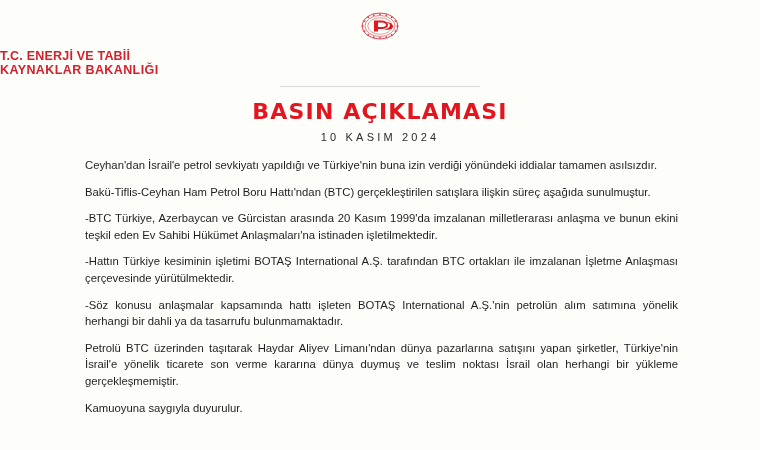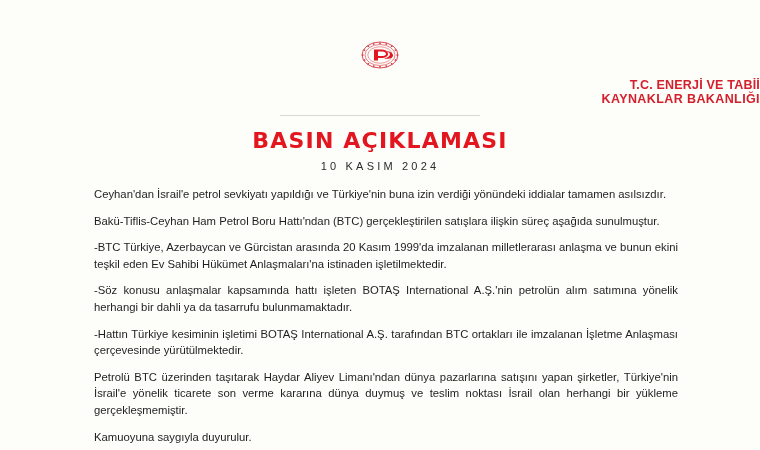--- a/index.html
+++ b/index.html
@@ -18,22 +18,21 @@
     position: relative;
     width: 760px;
     height: 450px;
     background: #fdfdfa;
     box-sizing: border-box;
   }
 
   
   .header {
     padding-top: 6px;
-    text-align: right;
-    margin-top: 29px;
+    text-align: left;
   }
   .emblem {
     display: block;
     margin: 0 auto;
     width: 54px;
     height: 40px;
   }
   .ministry-name {
     margin-top: 3px;
     color: #d4202c;
@@ -72,21 +71,21 @@
     color: #2b2b2b;
     font-size: 11px;
     font-weight: normal;
     letter-spacing: 3.2px;
     text-align: center;
   }
 
   
   .body-copy {
     position: absolute;
-    left: 94px;
+    left: 85px;
     right: 82px;
     top: 157px;
   }
   .para {
     text-align: justify;
     text-justify: inter-word;
     color: #1e1e20;
     font-size: 11.3px;
     line-height: 16.6px;
     margin: 0 0 10px 0;
@@ -140,19 +139,19 @@
 
   <div class="title-block">
     <div class="doc-title">BASIN AÇIKLAMASI</div>
     <div class="doc-date">10 KASIM 2024</div>
   </div>
 
   <div class="body-copy">
     <p class="para">Ceyhan'dan İsrail'e petrol sevkiyatı yapıldığı ve Türkiye'nin buna izin verdiği yönündeki iddialar tamamen asılsızdır.</p>
     <p class="para">Bakü-Tiflis-Ceyhan Ham Petrol Boru Hattı'ndan (BTC) gerçekleştirilen satışlara ilişkin süreç aşağıda sunulmuştur.</p>
     <p class="para">-BTC Türkiye, Azerbaycan ve Gürcistan arasında 20 Kasım 1999'da imzalanan milletlerarası anlaşma ve bunun ekini teşkil eden Ev Sahibi Hükümet Anlaşmaları'na istinaden işletilmektedir.</p>
+    <p class="para">-Hattın Türkiye kesiminin işletimi BOTAŞ International A.Ş. tarafından BTC ortakları ile imzalanan İşletme Anlaşması çerçevesinde yürütülmektedir.</p>
     <p class="para">-Söz konusu anlaşmalar kapsamında hattı işleten BOTAŞ International A.Ş.'nin petrolün alım satımına yönelik herhangi bir dahli ya da tasarrufu bulunmamaktadır.</p>
-    <p class="para">-Hattın Türkiye kesiminin işletimi BOTAŞ International A.Ş. tarafından BTC ortakları ile imzalanan İşletme Anlaşması çerçevesinde yürütülmektedir.</p>
     <p class="para">Petrolü BTC üzerinden taşıtarak Haydar Aliyev Limanı'ndan dünya pazarlarına satışını yapan şirketler, Türkiye'nin İsrail'e yönelik ticarete son verme kararına dünya duymuş ve teslim noktası İsrail olan herhangi bir yükleme gerçekleşmemiştir.</p>
     <p class="para">Kamuoyuna saygıyla duyurulur.</p>
   </div>
 
 </div>
 
 </body></html>

